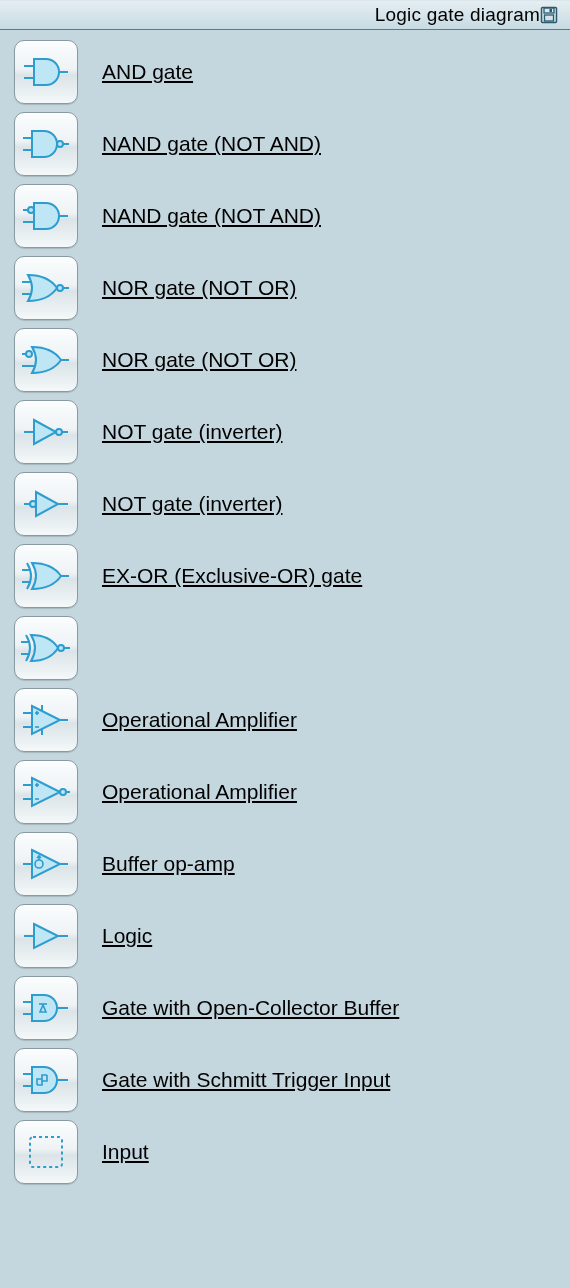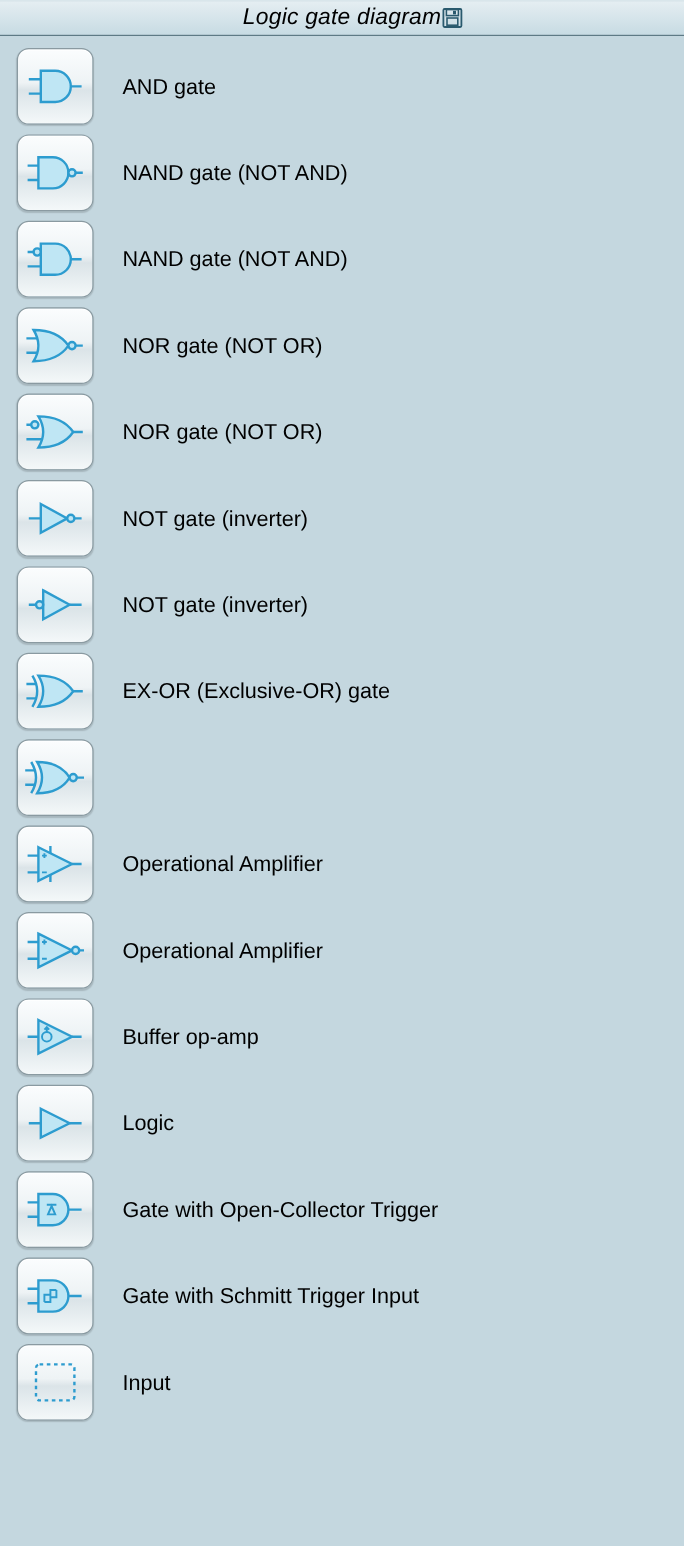--- a/index.html
+++ b/index.html
@@ -12,28 +12,27 @@
     overflow: hidden;
   }
   .panel {
     width: 570px;
     box-sizing: border-box;
     background: #c4d7df;
   }
   .header {
     display: flex;
     align-items: center;
-    justify-content: center;
+    justify-content: flex-end;
     height: 30px;
     padding: 0 12px 0 30px;
     background: linear-gradient(to bottom, #e5eef2 0%, #c7dbe3 100%);
     border-top: 1px solid #d9e6eb;
     border-bottom: 1px solid #5e7a85;
     box-sizing: border-box;
-    font-style: italic;
   }
   .header-title {
     font-size: 19px;
     color: #000;
     letter-spacing: 0.2px;
   }
   .save-icon {
     width: 18px;
     height: 18px;
     flex: 0 0 auto;
@@ -54,23 +53,24 @@
     background: linear-gradient(to bottom, #fbfdfe 0%, #eef3f5 45%, #dbe4e8 55%, #f4f8f9 100%);
     box-shadow: inset 0 1px 0 #ffffff, 0 1px 1px rgba(0,0,0,0.15);
     display: flex;
     align-items: center;
     justify-content: center;
     cursor: pointer;
     flex: 0 0 auto;
   }
   .btn svg { width: 52px; height: 42px; display:block; }
   .label {
-    font-size: 18px;
+    font-size: 21px;
     color: #000;
     margin-left: 24px;
+    text-decoration: underline;
   }
 </style>
 </head>
 <body>
 
 <div class="panel">
   <div class="header">
     <span class="header-title">Logic gate diagram</span>
     <span class="save-icon">
       <svg viewBox="0 0 18 18">
@@ -356,21 +356,21 @@
               <line x1="3" y1="27" x2="12" y2="27"></line>
               <line x1="37" y1="21" x2="48" y2="21"></line>
             </g>
             <g stroke="#2d9ccf" stroke-width="1.6" fill="none">
               <path d="M20 25 L26 25 L23 18 Z"></path>
               <line x1="19" y1="17" x2="27" y2="17"></line>
             </g>
           </svg>
         </span>
       </div>
-      <span class="label">Gate with Open-Collector Trigger</span>
+      <span class="label">Gate with Open-Collector Buffer</span>
     </div>
 
     <div class="row">
       <div class="btn">
         <span>
           <svg viewBox="0 0 52 42">
             <g stroke="#2d9ccf" stroke-width="2" fill="#bfe6f4">
               <path d="M12 8 H24 A13 13 0 0 1 24 34 H12 Z"></path>
             </g>
             <g stroke="#2d9ccf" stroke-width="2">

